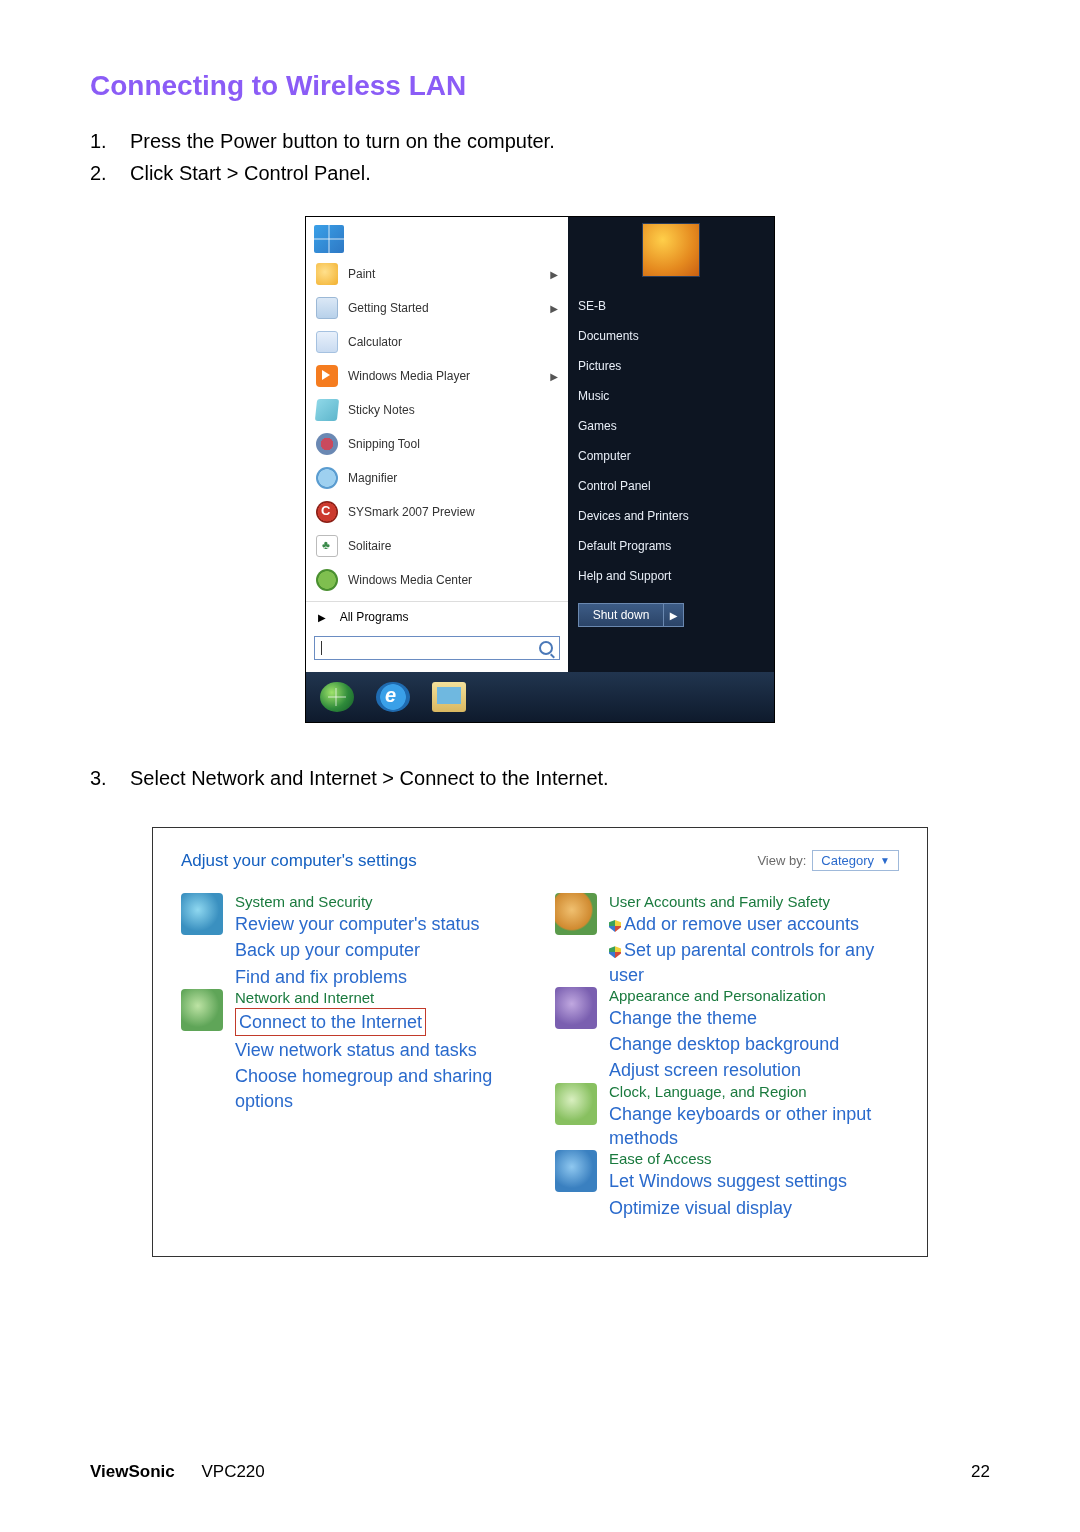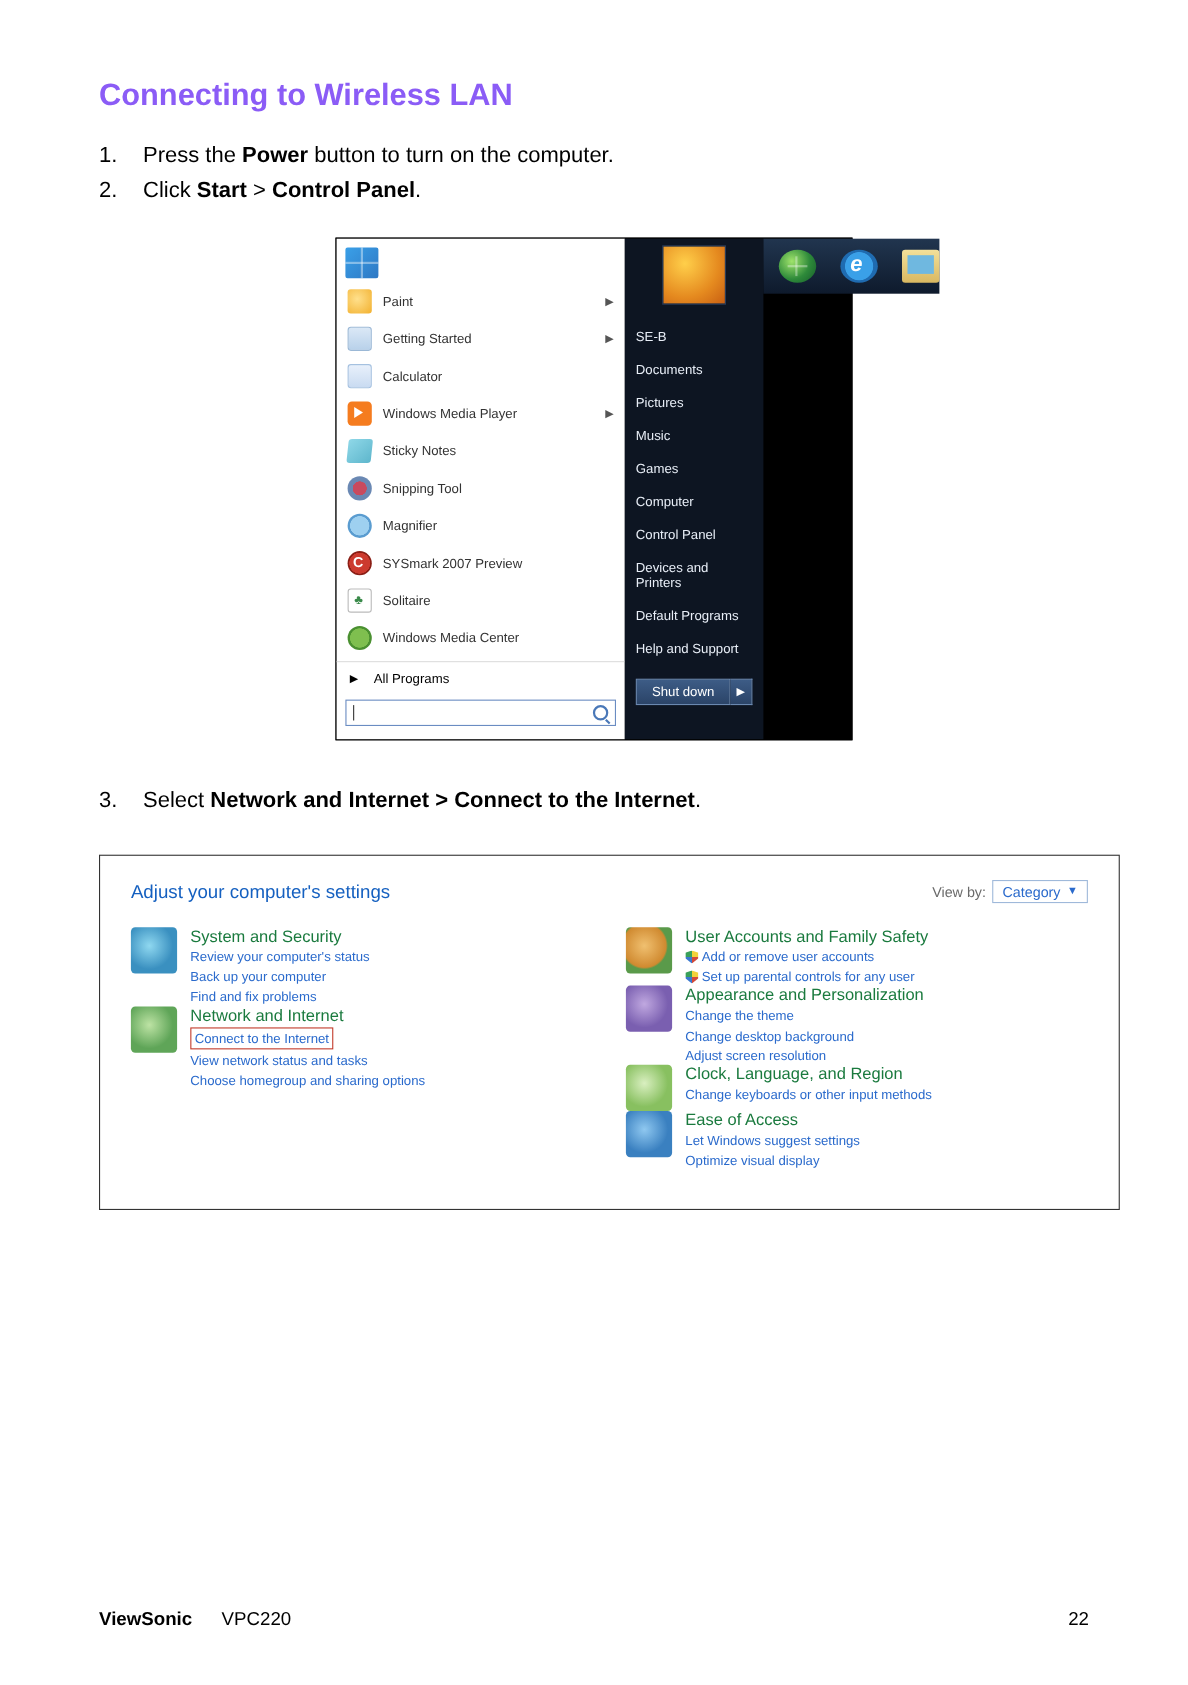--- a/index.html
+++ b/index.html
@@ -19,30 +19,30 @@
     margin-bottom: 24px;
   }
   .steps {
     list-style: none;
     font-size: 20px;
     line-height: 1.5;
     margin-bottom: 28px;
   }
   .steps li { margin-bottom: 2px; display: flex; }
   .steps .num { width: 40px; }
-  .steps .txt b { font-weight: bold; margin-top: 38px; }
+  .steps .txt b { font-weight: normal; margin-top: 38px; }
 
   
   .startmenu {
     width: 470px;
     margin: 0 auto 40px auto;
     border: 1px solid #000;
     background: #000;
     display: flex;
-    flex-direction: row;
+    flex-direction: column;
   }
   .sm-top {
     display: flex;
     background: #000;
   }
   .sm-left {
     width: 262px;
     background: #fff;
     padding: 6px 0 6px 0;
   }
@@ -157,21 +157,21 @@
   }
   .tb-ie::after{content:"e"; position:absolute; left:9px; top:2px; color:#fff; font-size:20px; font-style:italic; font-weight:bold;}
   .tb-exp {
     background: linear-gradient(#f2e09a,#d9b861);
     border-radius:3px; position:relative;
   }
   .tb-exp::after{content:""; position:absolute; left:5px; top:5px; right:5px; bottom:8px; background:#6fb8e0;}
 
   
   .cpanel {
-    width: 928px;
+    width: 776px;
     margin: 34px auto 0 auto;
     border: 1px solid #333;
     padding: 22px 28px 36px 28px;
     background: #fff;
   }
   .cp-head {
     display:flex; justify-content:space-between; align-items:center;
     margin-bottom: 22px;
   }
   .cp-title { color:#1560c0; font-size: 17px; }
@@ -190,21 +190,21 @@
   .ci-net { background: radial-gradient(circle at 40% 40%, #bde3a4, #5fa558 60%); }
   .ci-hw  { background: radial-gradient(circle at 40% 40%, #d8e0ea, #8a9aae 60%); }
   .ci-prog{ background: radial-gradient(circle at 40% 40%, #e0e8f0, #a0b0c4 60%); }
   .ci-usr { background: radial-gradient(circle at 40% 40%, #f0c070, #d08a30 55%, #5a9a4a 60%); }
   .ci-appr{ background: radial-gradient(circle at 40% 40%, #c0a8e0, #7a5fb0 60%); }
   .ci-clk { background: radial-gradient(circle at 40% 40%, #d9efc0, #88c060 60%); }
   .ci-ease{ background: radial-gradient(circle at 40% 40%, #8fc8f0, #3a80c0 60%); }
 
   .cp-body { display:flex; flex-direction:column; gap:2px; }
   .cp-cat-title { color:#1a7a3e; font-size: 15px; }
-  .cp-link { color:#2a6acc; font-size: 12px; line-height:1.35; }
+  .cp-link { color:#2a6acc; font-size: 18px; line-height:1.35; }
   .cp-link.boxed { border:1px solid #c23a2a; padding:1px 3px; display:inline-block; }
   .shield { display:inline-block; width:12px; height:12px; margin-right:3px; vertical-align:-2px;
     background: conic-gradient(#f2d23a 0 90deg,#d24a3a 90deg 180deg,#3a78d0 180deg 270deg,#3aa05a 270deg 360deg);
     clip-path: polygon(50% 0,100% 18%,100% 60%,50% 100%,0 60%,0 18%);
   }
 
   .footer {
     position: absolute;
     left: 90px; right: 90px; bottom: 50px;
     display:flex; justify-content:space-between;

